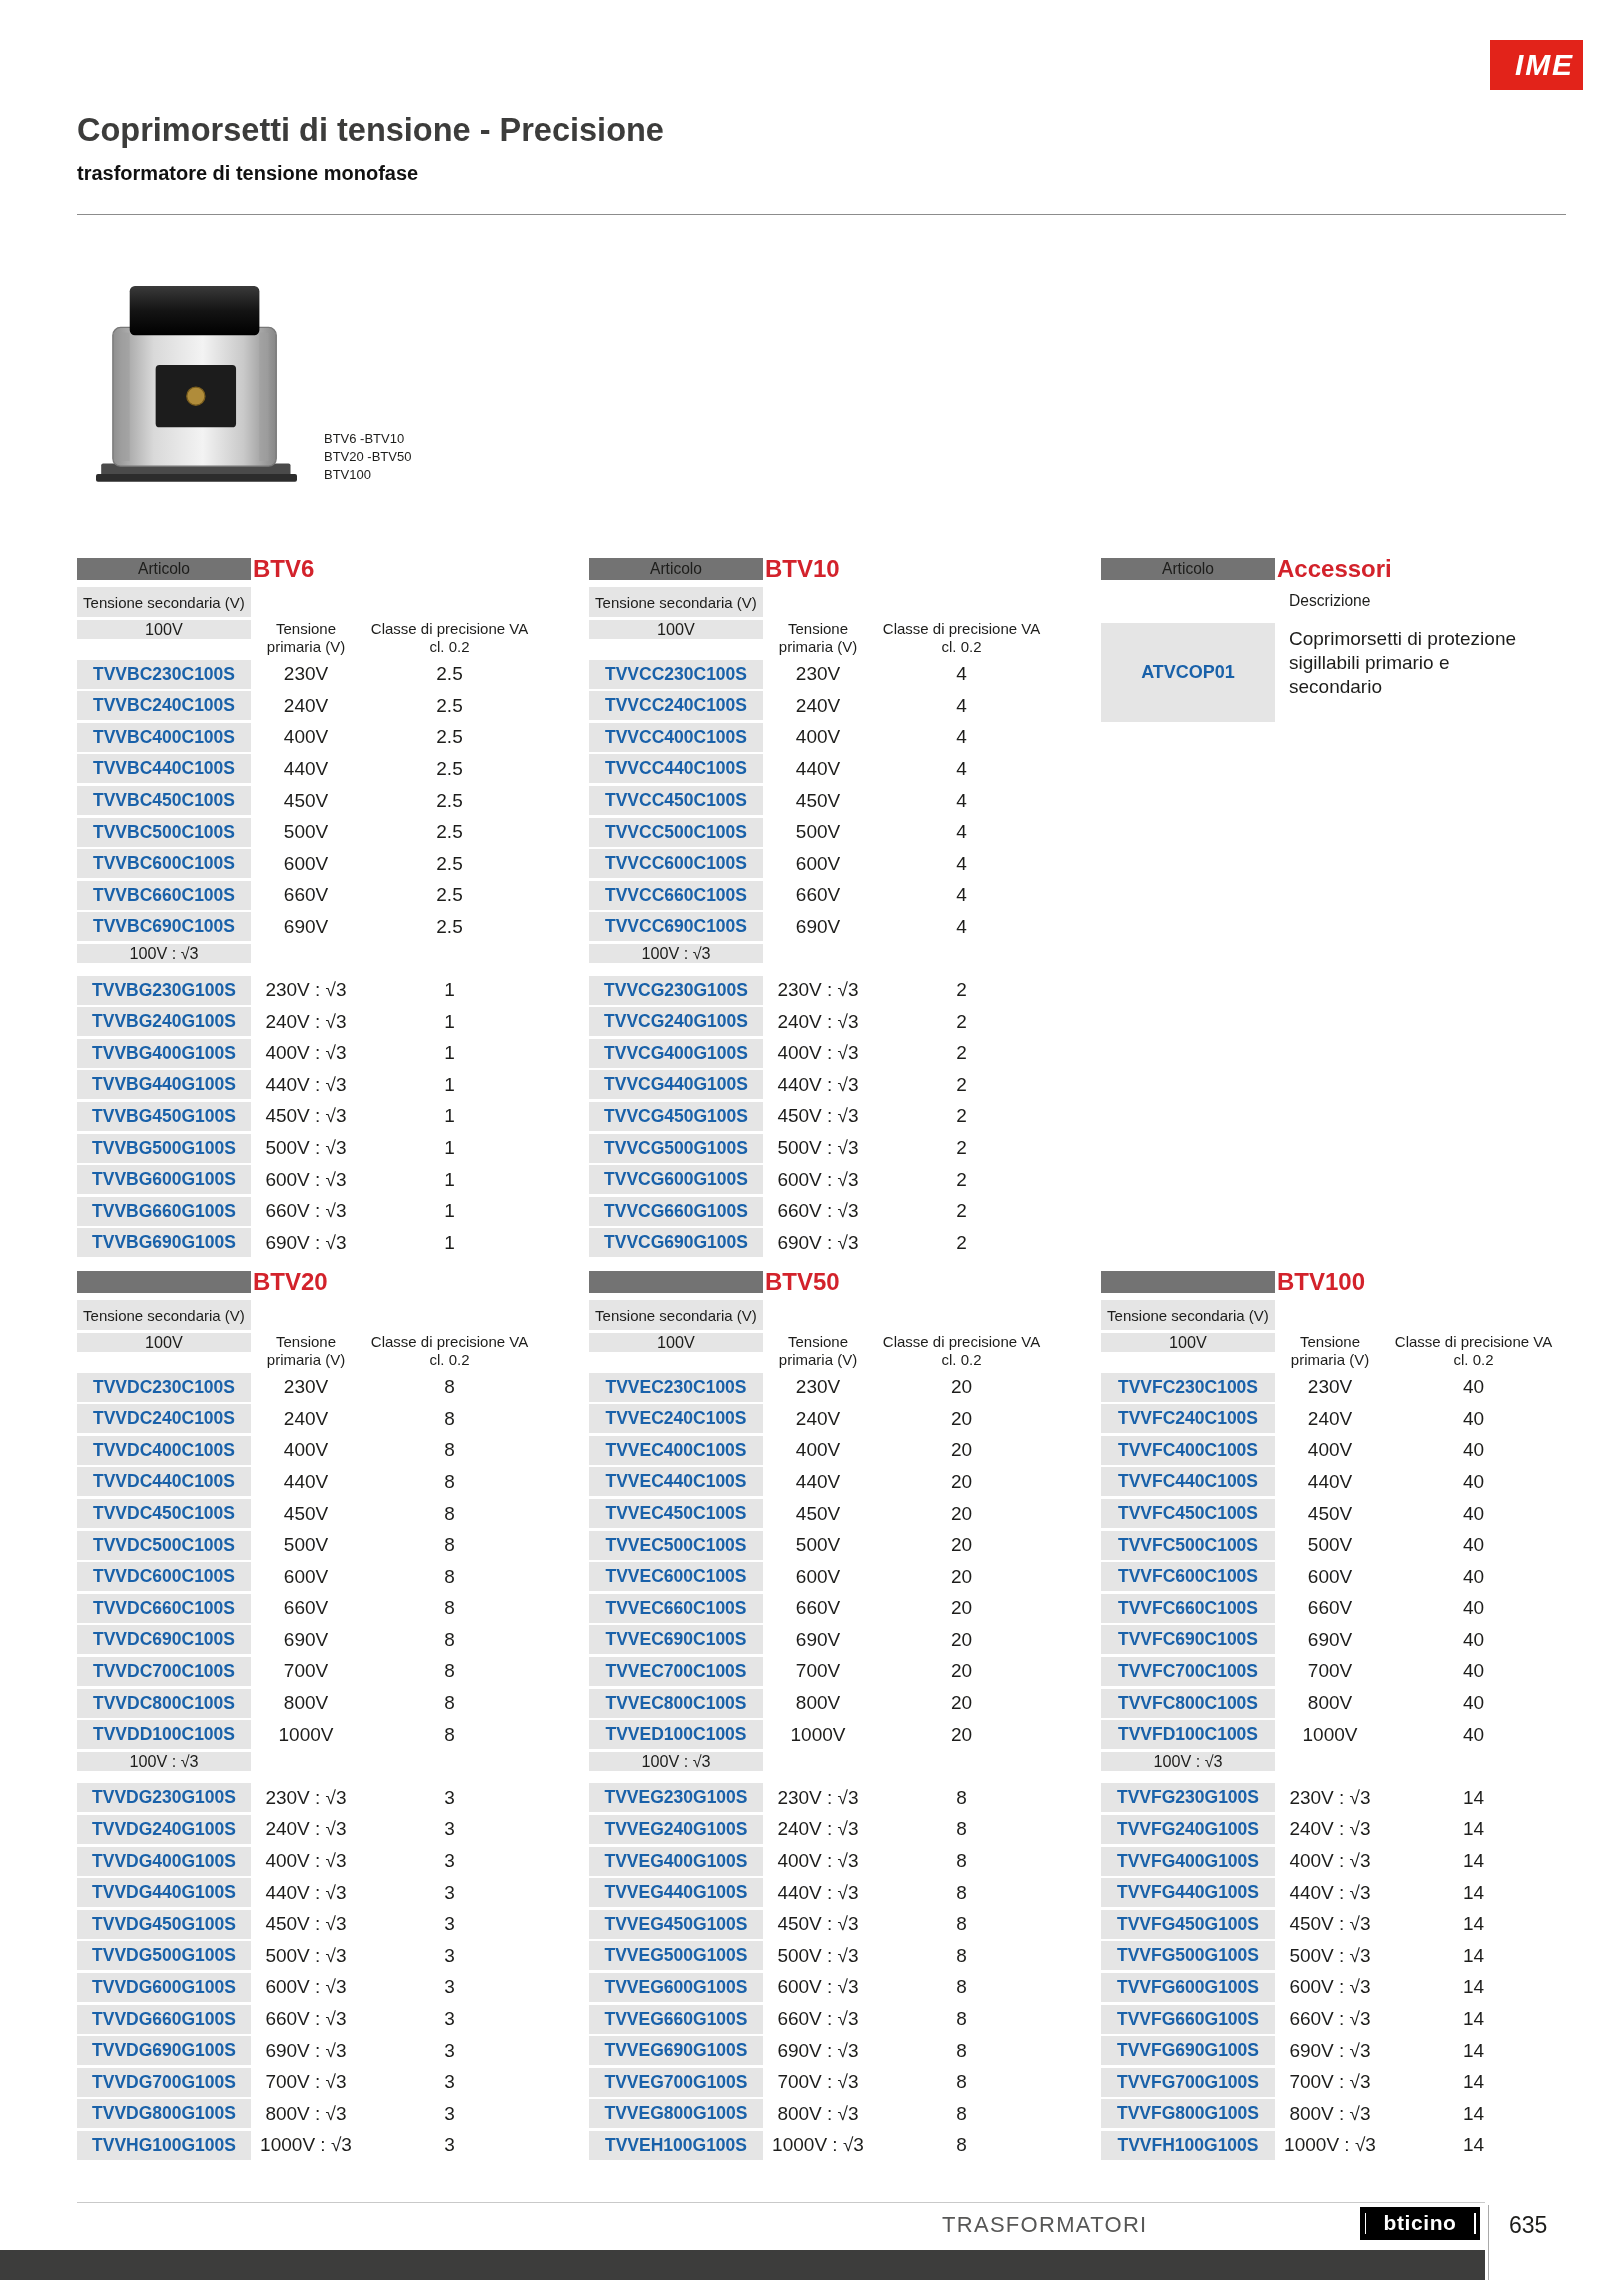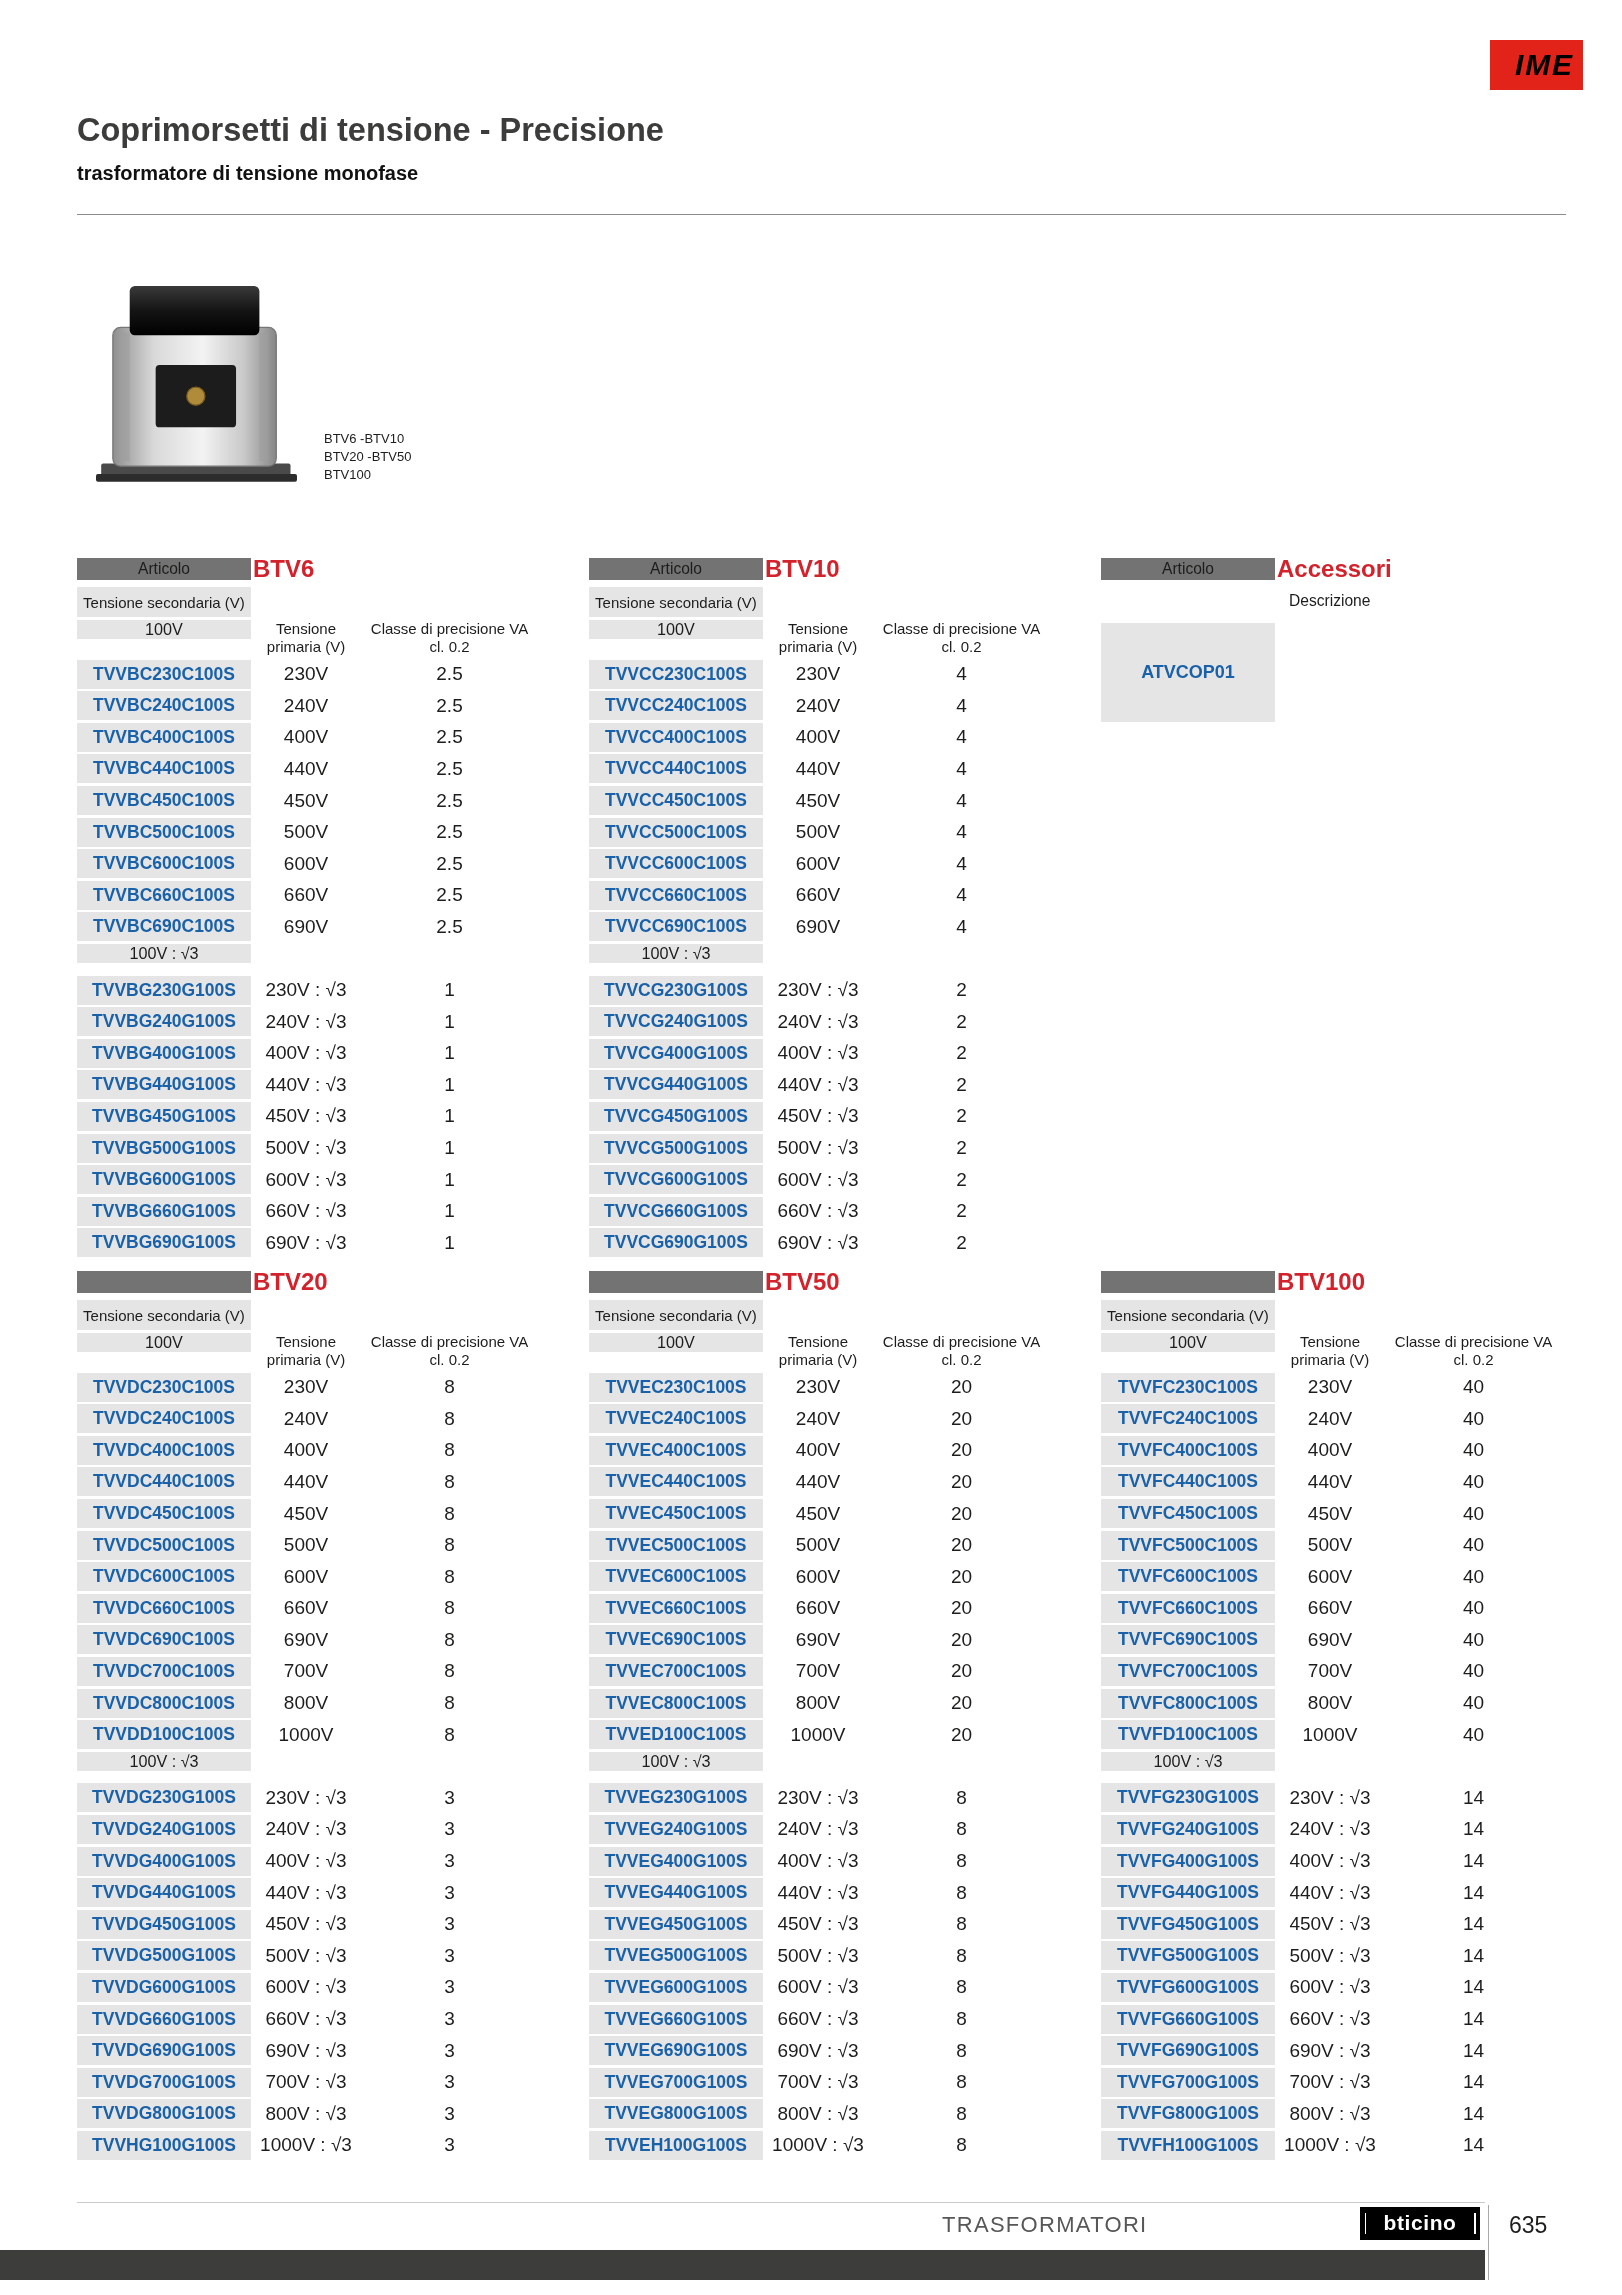--- a/index.html
+++ b/index.html
@@ -6,21 +6,21 @@
   html,body { background:#ffffff; }
   body {
     position:relative;
     width:1623px; height:2295px;
     font-family:"Liberation Sans", sans-serif;
     color:#1d1d1b;
     overflow:hidden;
   }
   .ime-logo {
     position:absolute; left:1490px; top:40px; width:93px; height:50px;
-    background:#e2231a; color:#000000;
+    background:#e2231a; color:#ffffff;
     font-size:30px; font-weight:bold; font-style:italic; letter-spacing:1.9px;
     display:flex; align-items:center; justify-content:center;padding-left:16px;
   }
   .title { position:absolute; left:77px; top:112px; font-size:32.5px; font-weight:bold; color:#3c3c3b; }
   .subtitle { position:absolute; left:77px; top:162px; font-size:20px; font-weight:bold; color:#111111; }
   .rule { position:absolute; left:77px; top:214px; width:1489px; height:1.3px; background:#8c8c8c; }
 
   .photo { position:absolute; left:96px; top:270px; width:201px; height:218px; }
   .caption { position:absolute; left:324px; top:430px; width:149px; text-align:left; font-size:13px; line-height:1.4; color:#1d1d1b; }
 
@@ -329,20 +329,21 @@
     </div>
 
   <div class="vtable" style="left:1101px; top:553px;">
     <div class="vt-head">
       <div class="art-box">Articolo</div>
       <div class="vt-title">Accessori</div>
     </div>
     <div class="acc-body">
       <div class="acc-desc-label">Descrizione</div>
       <div class="acc-code">ATVCOP01</div>
+      <div class="acc-text">Coprimorsetti di protezione sigillabili primario e secondario</div>
     </div>
   </div>
 
   <div class="vtable" style="left:77px; top:1266px;">
       <div class="vt-head">
         <div class="art-box"></div>
         <div class="vt-title">BTV20</div>
       </div>
       <div class="sec-row">
         <div class="sec-box">Tensione secondaria (V)</div>

